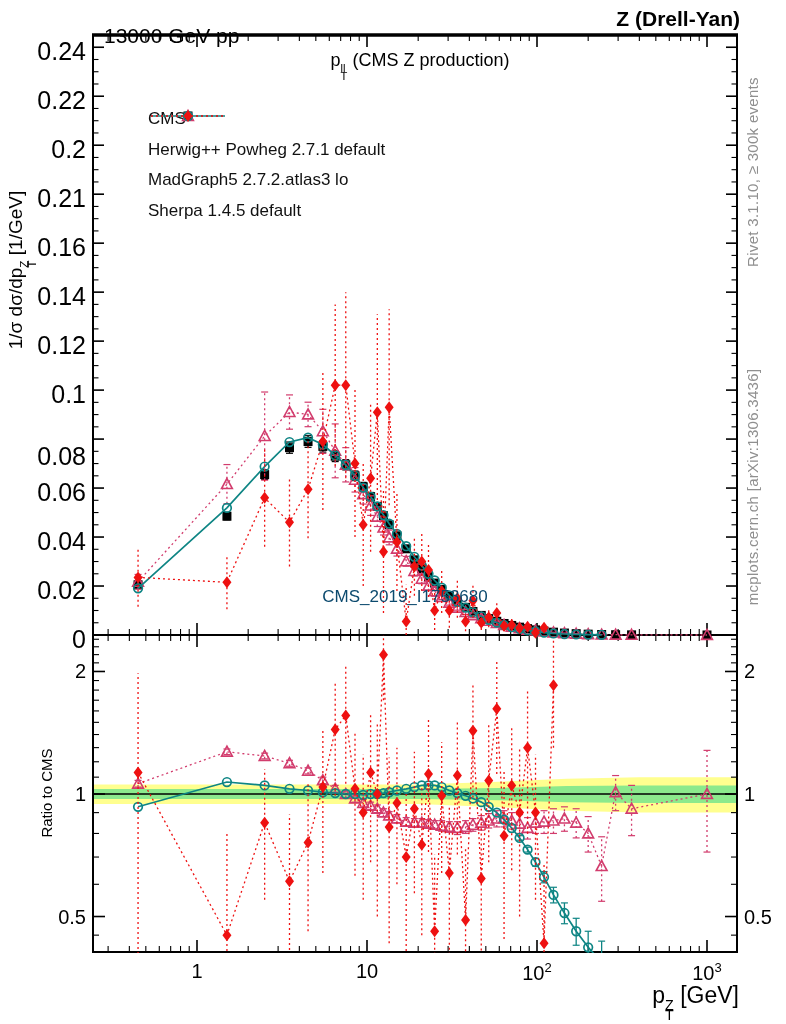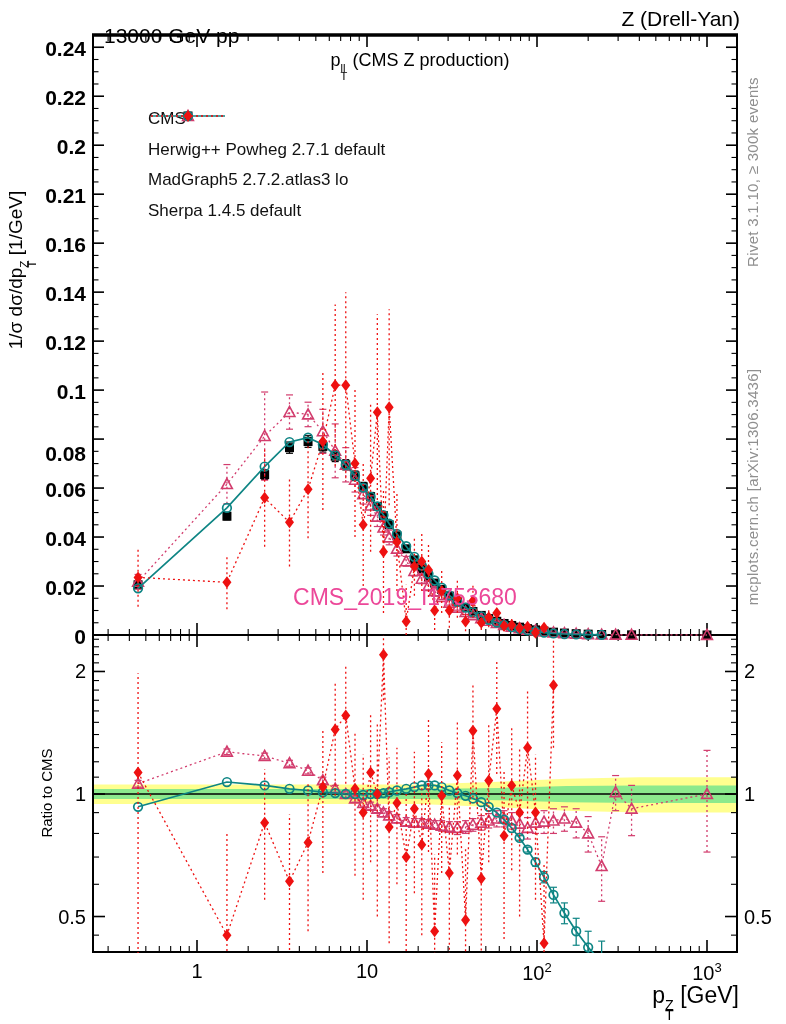--- a/index.html
+++ b/index.html
@@ -10,26 +10,26 @@
   .hdr{font-size:21px;}
   .vlabel{position:absolute;white-space:nowrap;transform:translate(-50%,-50%) rotate(-90deg);}
   .gray{color:#8f8f8f;font-size:15px;letter-spacing:0.3px;}
   .stk{display:inline-flex;flex-direction:column;line-height:0.72;font-size:0.62em;
        vertical-align:-0.5em;text-align:left;}
   .stk .top,.stk .bot{display:block;}
   #legend{position:absolute;left:148px;top:104px;}
   .lrow{height:30.5px;display:flex;align-items:center;gap:14px;}
   .ltext{font-size:17px;color:#111;}
   #labels div{position:absolute;}
-  .ytick{font-size:21px;width:52px;text-align:right;font-weight:bold;}
+  .ytick{font-size:25px;width:52px;text-align:right;}
   .rtickL{font-size:20px;width:52px;text-align:right;}
   .rtickR{font-size:20px;width:52px;text-align:left;}
   .xtick{font-size:20px;width:64px;text-align:center;}
   .xtick sup{font-size:13px;}
-  #watermark{color:#ec4899;font-size:23px;transform:translate(-50%,-50%);}
+  #watermark{color:#0c4a6e;font-size:17px;transform:translate(-50%,-50%);}
   #xtitle{font-size:23px;}
   svg{position:absolute;left:0;top:0;}
 </style>
 </head>
 <body>
 
 <div id="stage">
 
   <svg id="chart" width="786" height="1024" viewBox="0 0 786 1024">
       <defs>
@@ -1068,21 +1068,21 @@
         <path d="M511.7139192822428,779.3759552785352 L516.2139192822428,785.3759552785352 L511.7139192822428,791.3759552785352 L507.2139192822428,785.3759552785352 Z" fill="#ee1111"></path>
         <path d="M519.5966055193751,806.6232986581948 L524.0966055193751,812.6232986581948 L519.5966055193751,818.6232986581948 L515.0966055193751,812.6232986581948 Z" fill="#ee1111"></path>
         <path d="M527.5620542655287,741.6250556111174 L532.0620542655287,747.6250556111174 L527.5620542655287,753.6250556111174 L523.0620542655287,747.6250556111174 Z" fill="#ee1111"></path>
         <path d="M535.5084328677242,806.6232986581948 L540.0084328677242,812.6232986581948 L535.5084328677242,818.6232986581948 L531.0084328677242,812.6232986581948 Z" fill="#ee1111"></path>
         <path d="M544.0367564768983,937.1783385791083 L548.5367564768983,943.1783385791083 L544.0367564768983,949.1783385791083 L539.5367564768983,943.1783385791083 Z" fill="#ee1111"></path>
         <path d="M553.4747022113695,679.2611065399734 L557.9747022113695,685.2611065399734 L553.4747022113695,691.2611065399734 L548.9747022113695,685.2611065399734 Z" fill="#ee1111"></path>
       </g>
     </svg>
 
   <div class="hdr abs" style="left:104px;top:24px;">13000 GeV pp</div>
-  <div class="hdr abs" style="right:46px;top:7px;">Z (Drell-Yan)</div>
+  <div class="hdr abs" style="right:46px;top:7px;font-weight:bold;">Z (Drell-Yan)</div>
 
   <div class="abs" style="left:420px;top:50px;transform:translateX(-50%);font-size:18px;">
     <span>p</span><span class="stk">
         <span class="top">ll</span>
         <span class="bot">T</span>
       </span><span> (CMS Z production)</span>
   </div>
 
   <div id="legend">
       <div class="lrow">

